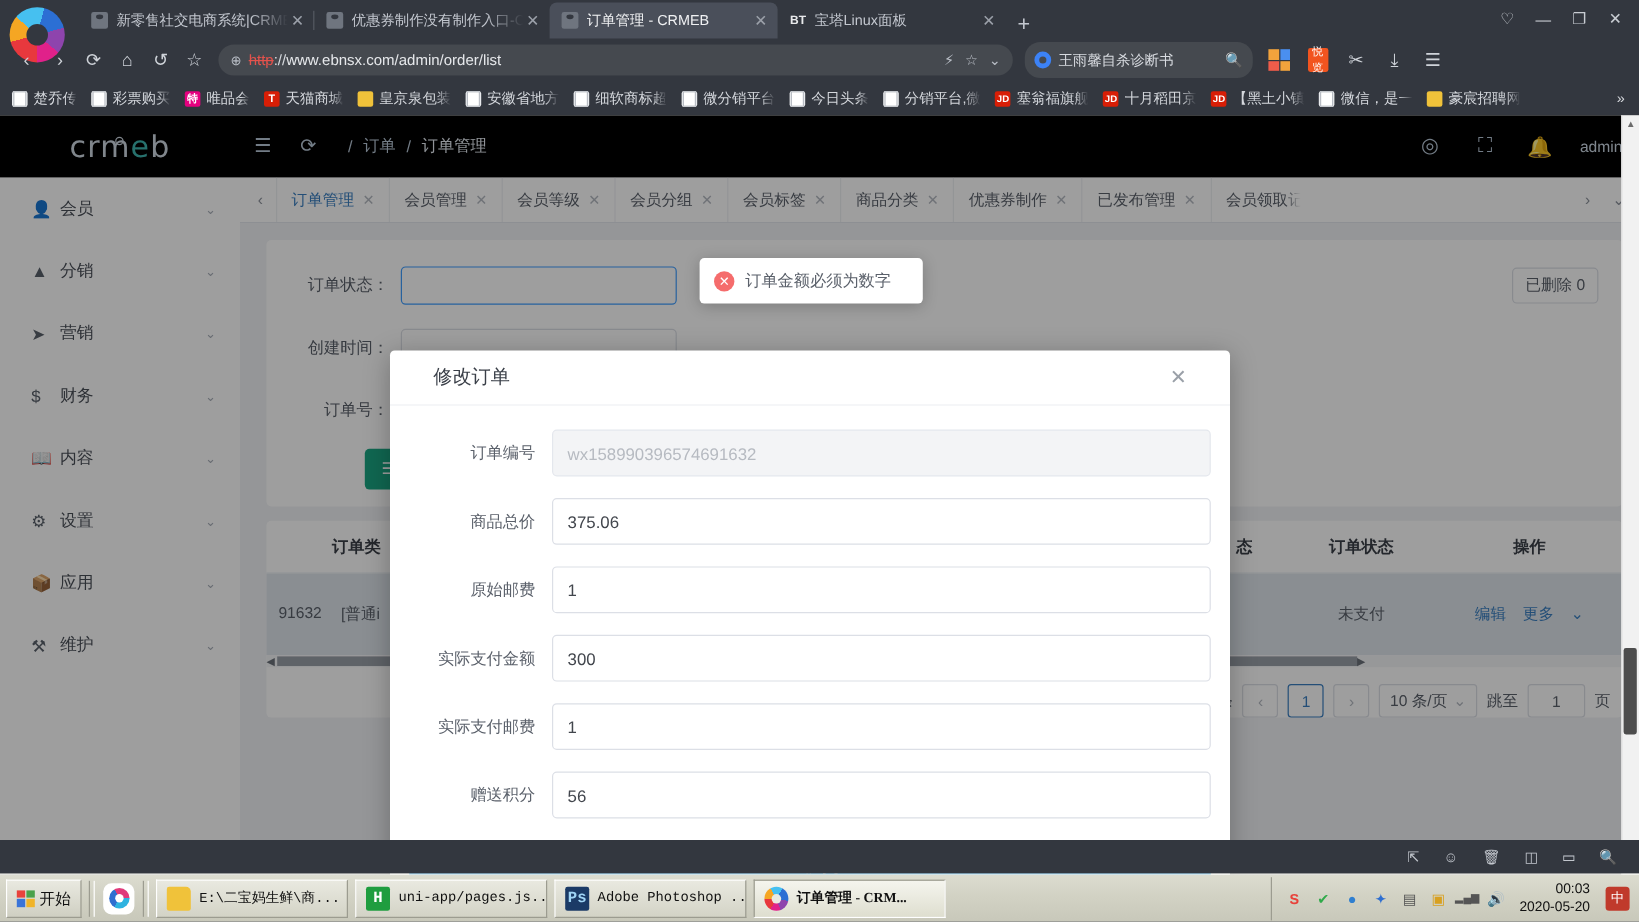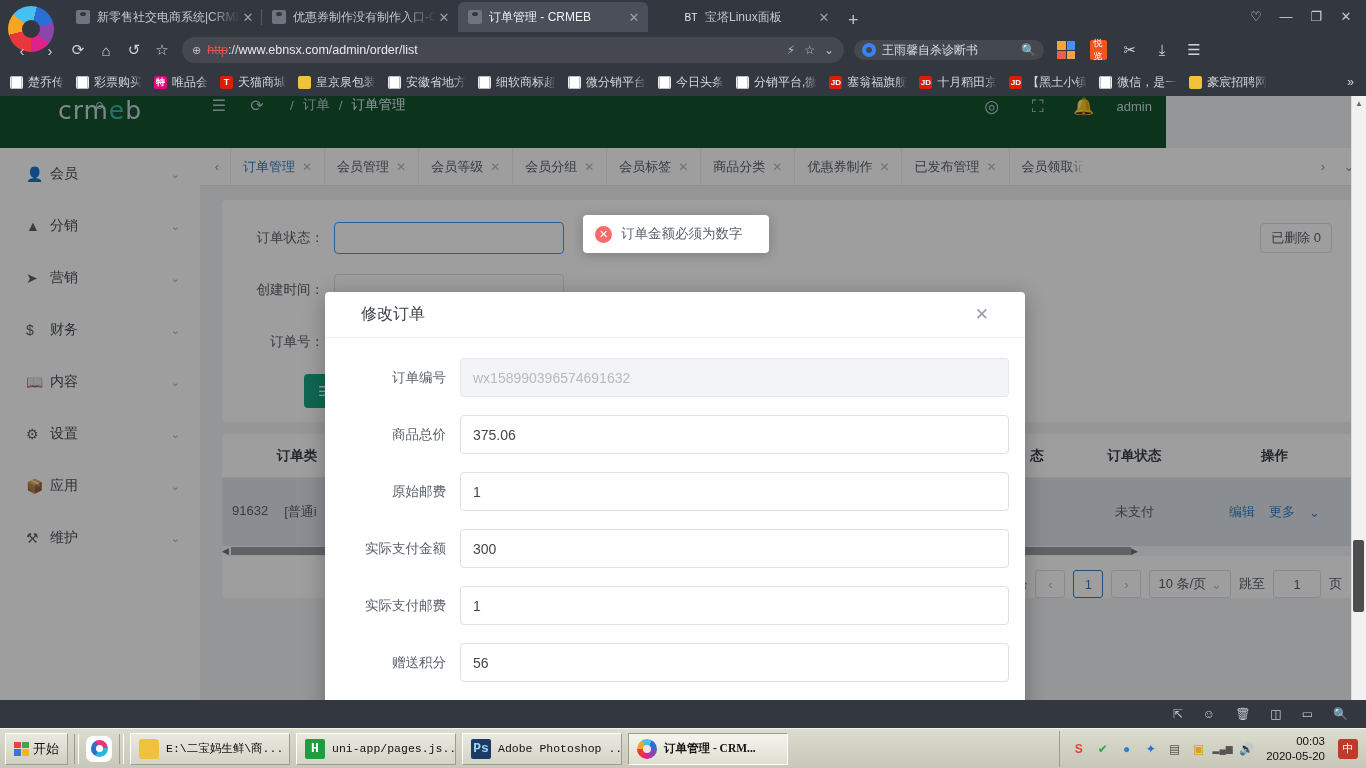--- a/index.html
+++ b/index.html
@@ -28,40 +28,40 @@
   .tabstrip { position:absolute; left:66px; top:0; right:0; height:32px; display:flex; align-items:flex-end; }
   .tab { height:30px; display:flex; align-items:center; padding:0 6px 0 10px; min-width:190px; max-width:196px;
          color:#c3c7cf; font-size:12px; position:relative; border-radius:6px 6px 0 0; }
   .tab.inactive { background:transparent; }
   .tab.inactive + .tab.inactive::before { content:""; position:absolute; left:-1px; top:7px; height:16px; width:1px; background:#555a63; }
   .tab.active { background:#4a4f5a; color:#f0f1f3; }
   .tab .favicon { width:14px; height:14px; flex:0 0 14px; margin-right:7px; border-radius:2px;
       background:#8e939c; position:relative; }
   .tab .favicon.crmeb { background:#6f757f; }
   .tab .favicon.crmeb::after { content:""; position:absolute; left:4px; top:2px; width:6px; height:4px; border-radius:50%; background:#33373f; }
-  .tab .favicon.bt { background:transparent; color:#e8e9eb; font-size:10px; font-weight:normal; display:flex; align-items:center; justify-content:center;margin-left:26px;}
+  .tab .favicon.bt { background:transparent; color:#e8e9eb; font-size:10px; font-weight:bold; display:flex; align-items:center; justify-content:center;}
   .tab .tab-title { flex:1 1 auto; overflow:hidden; white-space:nowrap;
       -webkit-mask-image:linear-gradient(90deg,#000 78%,transparent 100%);
       mask-image:linear-gradient(90deg,#000 78%,transparent 100%); }
   .tab .tab-close { flex:0 0 16px; text-align:center; color:#9ba0a9; font-size:13px; line-height:1; }
   .newtab { color:#c3c7cf; font-size:18px; padding:0 10px 3px 10px; line-height:1; }
 
   .winbtns { position:absolute; right:6px; top:4px; display:flex; gap:2px; align-items:center; color:#c8ccd2; }
   .winbtn { width:28px; height:24px; display:flex; align-items:center; justify-content:center; font-size:13px; }
 
   
   .navbar { position:absolute; left:0; top:32px; width:1366px; height:36px; display:flex; align-items:center; padding:0 8px; }
   .navicon { width:28px; height:28px; display:flex; align-items:center; justify-content:center; color:#cfd3d9; font-size:15px; }
   .omnibox { flex:0 0 662px; height:26px; margin-left:6px; background:#45494f; border-radius:13px;
              display:flex; align-items:center; padding:0 10px; color:#d8dbe0; font-size:12.5px; }
   .omnibox .lockico { margin-right:6px; color:#b9bec6; font-size:11px; }
   .omnibox .scheme { color:#e4524c; text-decoration:line-through; }
   .omnibox .urltxt { color:#e6e8eb; }
   .omnibox .obright { margin-left:auto; display:flex; gap:9px; color:#b9bec6; font-size:12px; }
-  .searchbox { flex:0 0 190px; height:20px; margin-left:10px; background:#45494f; border-radius:13px;
+  .searchbox { flex:0 0 190px; height:30px; margin-left:10px; background:#45494f; border-radius:13px;
                display:flex; align-items:center; padding:0 8px; color:#d8dbe0; font-size:12px; }
   .searchbox .sicon { width:14px; height:14px; border-radius:50%; background:#3c82f6; margin-right:6px; flex:0 0 14px;
                       position:relative; }
   .searchbox .sicon::after{content:"";position:absolute;left:4px;top:4px;width:6px;height:6px;border-radius:50%;background:#45494f;}
   .searchbox .stext{flex:1 1 auto;overflow:hidden;white-space:nowrap;}
   .searchbox .smag{color:#b9bec6;}
   .navright { margin-left:8px; display:flex; align-items:center; gap:4px; }
   .sq-ico { width:18px; height:18px; display:grid; grid-template-columns:1fr 1fr; grid-template-rows:1fr 1fr; gap:1px; }
   .sq-ico i { display:block; }
   .sq-ico i:nth-child(1){background:#f2a33c;} .sq-ico i:nth-child(2){background:#4a8ff0;}
@@ -83,21 +83,21 @@
   .bm .bmico.jd   { background:#d81e06; font-weight:bold; font-size:8px; }
   .bm .bmlabel { max-width:82px; overflow:hidden;
       -webkit-mask-image:linear-gradient(90deg,#000 80%,transparent 100%);
       mask-image:linear-gradient(90deg,#000 80%,transparent 100%); }
   .bm-more { margin-left:auto; padding:0 8px; color:#d5d8dd; }
 
   
   #viewport { position:absolute; left:0; top:96px; width:1366px; height:636px; background:#f0f2f5; overflow:hidden; }
 
   
-  .adm-header { position:absolute; left:0; top:0; width:1166px; height:52px; background:#14532d; display:flex; align-items:flex-start; }
+  .adm-header { position:absolute; left:0; top:0; width:1366px; height:52px; background:#000000; display:flex; align-items:center; }
   .adm-logo { width:200px; text-align:center; color:#cfd8e2; font-size:25px; letter-spacing:1px;
               font-family:"DejaVu Sans",sans-serif; position:relative; }
   .adm-logo .dot { position:absolute; left:96px; top:6px; width:7px; height:7px; border:1.6px solid #cfd8e2; border-radius:50%; }
   .adm-logo .teal { color:#3fb7b1; }
   .hdr-ico { width:38px; display:flex; align-items:center; justify-content:center; color:#b9c8d8; font-size:16px; }
   .crumbs { margin-left:14px; color:#b9c8d8; font-size:13.5px; display:flex; gap:9px; align-items:center; }
   .crumbs .cur { color:#e8eef5; }
   .hdr-right { margin-left:auto; display:flex; align-items:center; gap:4px; padding-right:14px; }
   .hdr-right .hdr-ico { width:42px; font-size:17px; }
   .hdr-user { color:#cdd9e5; font-size:13px; margin-left:8px; }

